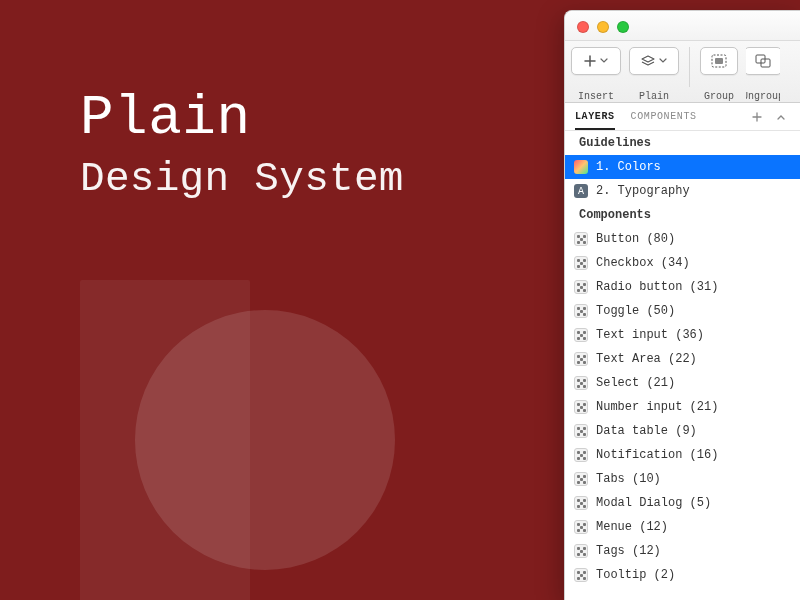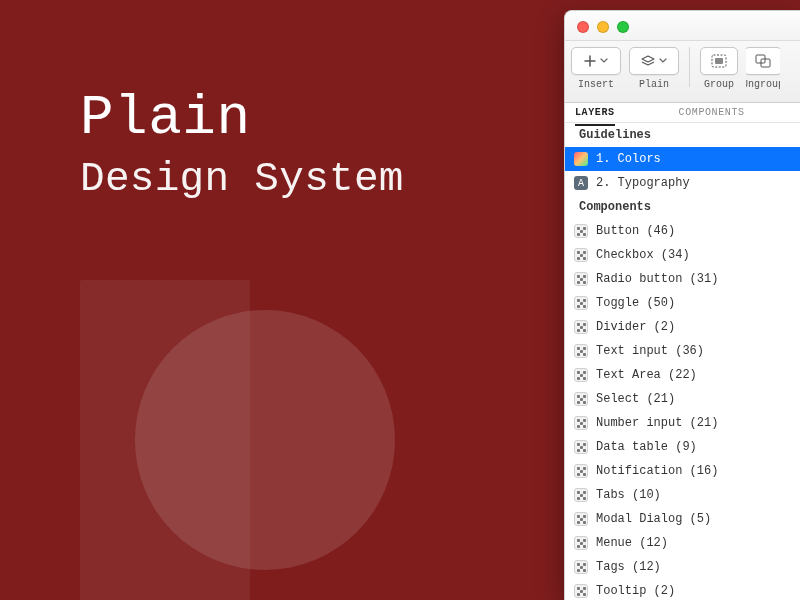--- a/index.html
+++ b/index.html
@@ -32,26 +32,26 @@
   .toolbar { height: 62px; background: linear-gradient(#f8f8f8,#eeeeee); border-bottom: 1px solid #cfcfcf; display: flex; align-items: flex-start; padding: 6px 6px 0 6px; gap: 8px; }
   .tool { display: flex; flex-direction: column; align-items: center; font-size: 10px; color: #555; }
   .tool .btn, .tool .btn-split {
     background: #fff; border: 1px solid #c7c7c7; border-radius: 5px;
     height: 28px; display: flex; align-items: center; justify-content: center;
     box-shadow: 0 1px 0 rgba(255,255,255,0.8) inset, 0 1px 1px rgba(0,0,0,0.05);
   }
   .tool .btn { width: 38px; }
   .tool .btn-split { width: 50px; }
   .tool .caret { margin-left: 4px; }
-  .tool .lbl { margin-top: 4px; }
+  .tool .lbl { margin-top: 16px; }
   .tool.cut { overflow: hidden; }
 
   .sep-vert { width: 1px; background: #d6d6d6; height: 40px; margin: 0 2px; }
 
-  .tabs { height: 20px; display: flex; align-items: center; padding: 0 10px; border-bottom: 1px solid #e4e4e4; font-size: 10px; letter-spacing: 0.6px; color: #8a8a8a; gap: 48px; }
+  .tabs { height: 28px; display: flex; align-items: center; padding: 0 10px; border-bottom: 1px solid #e4e4e4; font-size: 10px; letter-spacing: 0.6px; color: #8a8a8a; }
   .tab { margin-right: 16px; padding: 6px 0; cursor: default; }
   .tab.active { color: #222; font-weight: 600; border-bottom: 2px solid #222; margin-bottom: -1px; }
   .tabs .spacer { flex: 1; }
   .tabs .icon-btn { width: 18px; height: 18px; display: flex; align-items: center; justify-content: center; color: #888; margin-left: 6px; }
 
   .list { flex: 1; overflow: hidden; font-size: 12px; color: #353535; }
   .row { display: flex; align-items: center; height: 24px; padding: 0 10px 0 9px; gap: 8px; }
   .row.section { font-weight: 600; color: #3a3a3a; padding-left: 14px; }
   .row.selected { background: #0a74ff; color: #fff; }
   .row .swatch { width: 14px; height: 14px; border-radius: 3px; flex: 0 0 auto; display:flex; align-items:center; justify-content:center; font-size:10px; }
@@ -168,37 +168,33 @@
         </div>
         <div class="row">
           <span class="swatch typo">A</span>
           <span class="txt">2. Typography</span>
         </div>
         <div class="row section">
           <span class="txt">Components</span>
         </div>
         <div class="row">
           <span class="swatch comp"></span>
-          <span class="txt">Button (46)</span>
+          <span class="txt">Button (80)</span>
         </div>
         <div class="row">
           <span class="swatch comp"></span>
           <span class="txt">Checkbox (34)</span>
         </div>
         <div class="row">
           <span class="swatch comp"></span>
           <span class="txt">Radio button (31)</span>
         </div>
         <div class="row">
           <span class="swatch comp"></span>
           <span class="txt">Toggle (50)</span>
-        </div>
-        <div class="row">
-          <span class="swatch comp"></span>
-          <span class="txt">Divider (2)</span>
         </div>
         <div class="row">
           <span class="swatch comp"></span>
           <span class="txt">Text input (36)</span>
         </div>
         <div class="row">
           <span class="swatch comp"></span>
           <span class="txt">Text Area (22)</span>
         </div>
         <div class="row">

